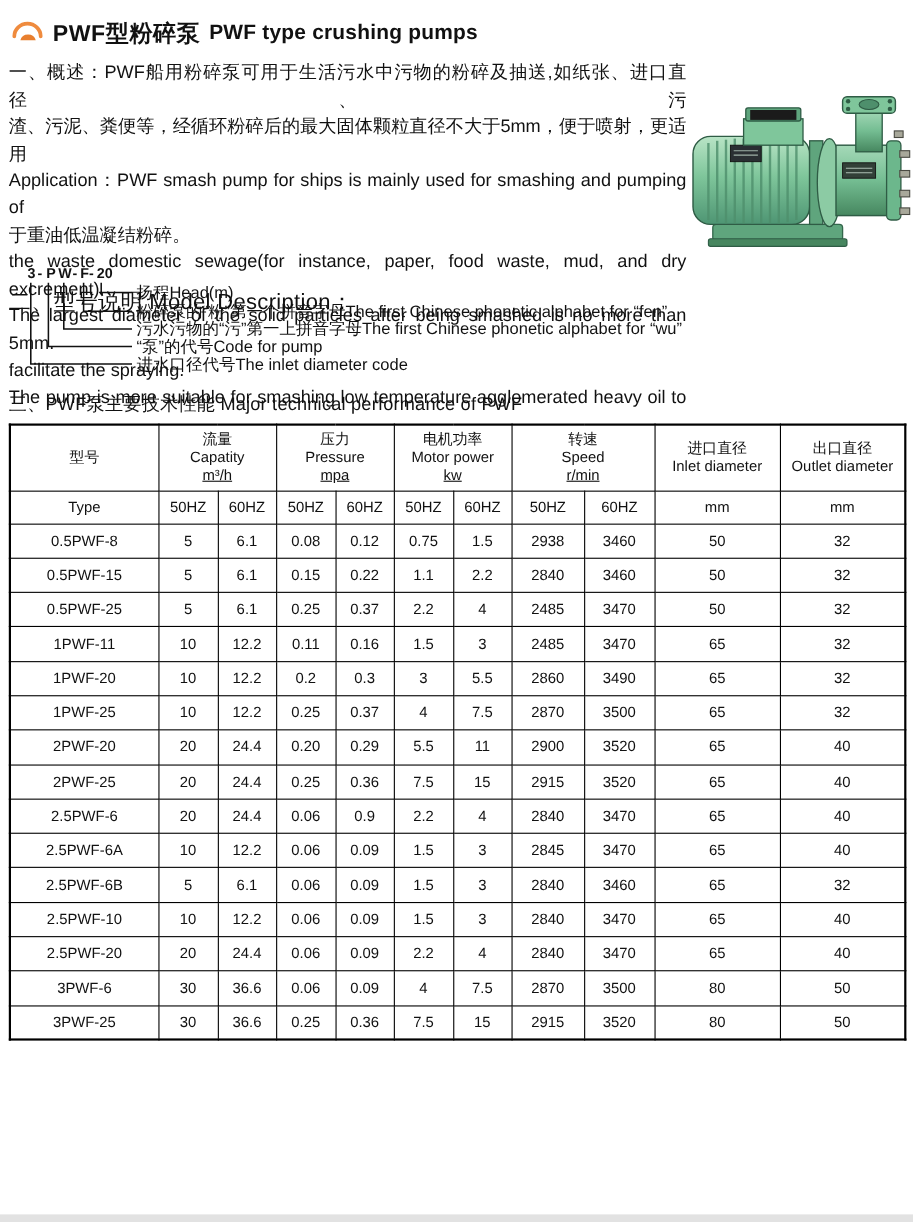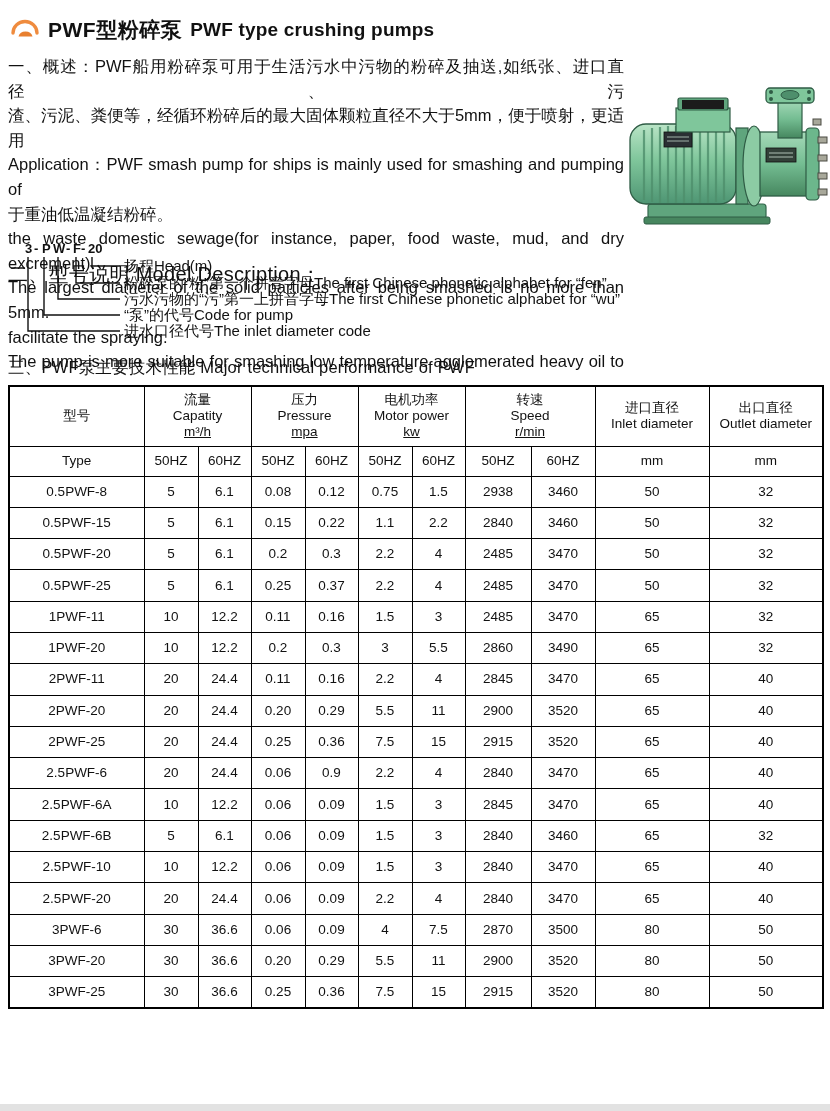--- a/index.html
+++ b/index.html
@@ -260,33 +260,20 @@
         <td>0.15</td>
         <td>0.22</td>
         <td>1.1</td>
         <td>2.2</td>
         <td>2840</td>
         <td>3460</td>
         <td>50</td>
         <td>32</td>
       </tr>
       <tr>
-        <td>0.5PWF-20</td>
-        <td>5</td>
-        <td>6.1</td>
-        <td>0.2</td>
-        <td>0.3</td>
-        <td>2.2</td>
-        <td>4</td>
-        <td>2485</td>
-        <td>3470</td>
-        <td>50</td>
-        <td>32</td>
-      </tr>
-      <tr>
         <td>0.5PWF-25</td>
         <td>5</td>
         <td>6.1</td>
         <td>0.25</td>
         <td>0.37</td>
         <td>2.2</td>
         <td>4</td>
         <td>2485</td>
         <td>3470</td>
         <td>50</td>
@@ -312,31 +299,31 @@
         <td>0.2</td>
         <td>0.3</td>
         <td>3</td>
         <td>5.5</td>
         <td>2860</td>
         <td>3490</td>
         <td>65</td>
         <td>32</td>
       </tr>
       <tr>
-        <td>2PWF-11</td>
-        <td>20</td>
-        <td>24.4</td>
-        <td>0.11</td>
-        <td>0.16</td>
-        <td>2.2</td>
+        <td>1PWF-25</td>
+        <td>10</td>
+        <td>12.2</td>
+        <td>0.25</td>
+        <td>0.37</td>
         <td>4</td>
-        <td>2845</td>
-        <td>3470</td>
-        <td>65</td>
-        <td>40</td>
+        <td>7.5</td>
+        <td>2870</td>
+        <td>3500</td>
+        <td>65</td>
+        <td>32</td>
       </tr>
       <tr>
         <td>2PWF-20</td>
         <td>20</td>
         <td>24.4</td>
         <td>0.20</td>
         <td>0.29</td>
         <td>5.5</td>
         <td>11</td>
         <td>2900</td>
@@ -425,33 +412,20 @@
       <tr>
         <td>3PWF-6</td>
         <td>30</td>
         <td>36.6</td>
         <td>0.06</td>
         <td>0.09</td>
         <td>4</td>
         <td>7.5</td>
         <td>2870</td>
         <td>3500</td>
-        <td>80</td>
-        <td>50</td>
-      </tr>
-      <tr>
-        <td>3PWF-20</td>
-        <td>30</td>
-        <td>36.6</td>
-        <td>0.20</td>
-        <td>0.29</td>
-        <td>5.5</td>
-        <td>11</td>
-        <td>2900</td>
-        <td>3520</td>
         <td>80</td>
         <td>50</td>
       </tr>
       <tr>
         <td>3PWF-25</td>
         <td>30</td>
         <td>36.6</td>
         <td>0.25</td>
         <td>0.36</td>
         <td>7.5</td>

